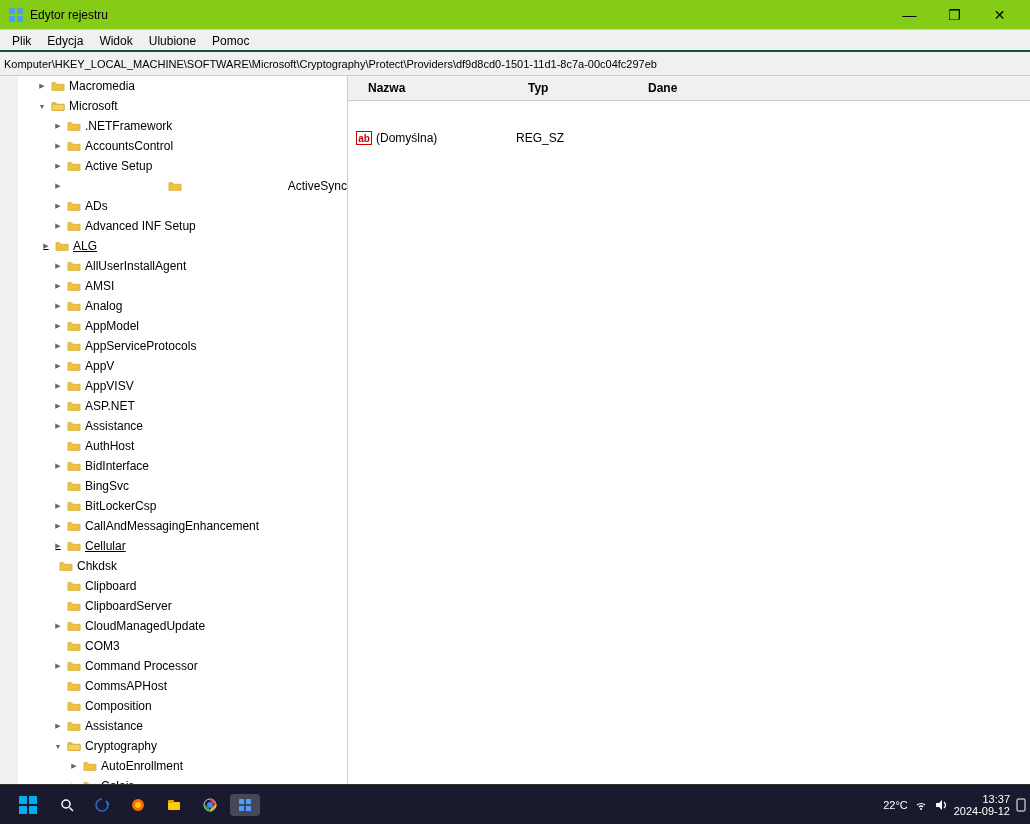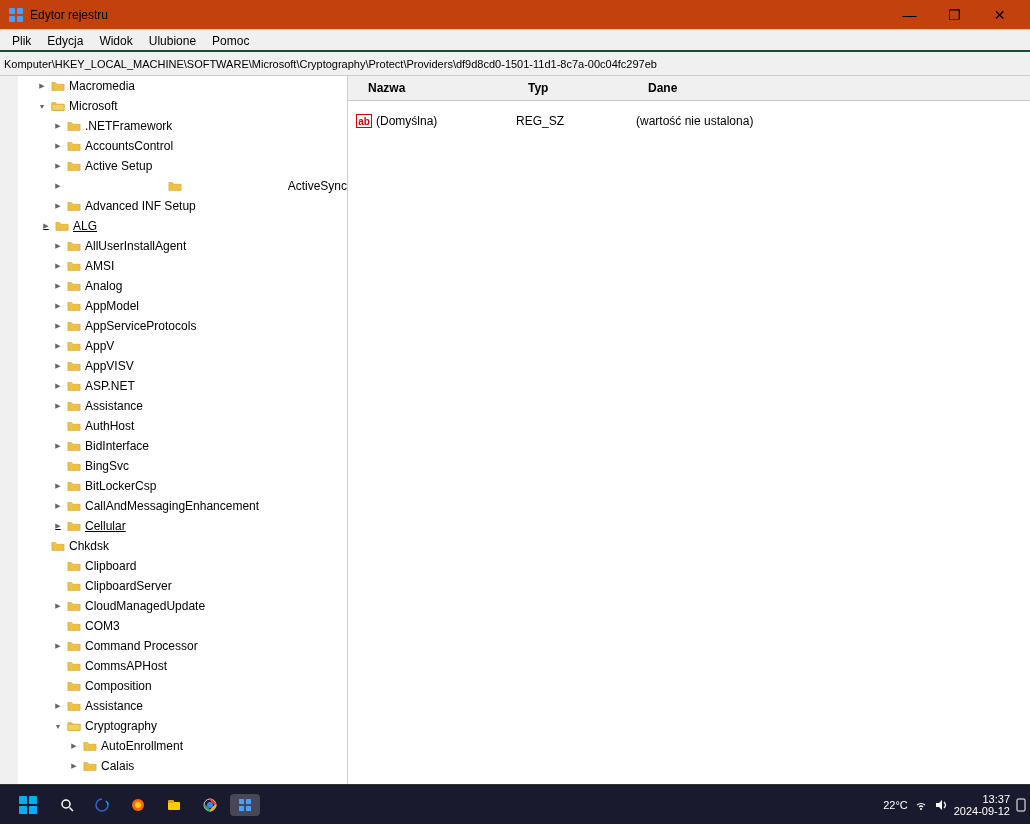--- a/index.html
+++ b/index.html
@@ -1,19 +1,19 @@
 <!DOCTYPE html>
 <html><head>
   <meta charset="utf-8">
   <style>
     * { margin: 0; padding: 0; box-sizing: border-box; }
     body { font-family: 'Segoe UI', sans-serif; font-size: 12px; background: #f0f0f0; width: 1030px; height: 824px; overflow: hidden; display: flex; flex-direction: column; }
 
     
-    .title-bar { background: #c2410c; height: 30px; display: flex; align-items: center; padding: 0 8px; border-bottom: 1px solid #ccc; user-select: none; }
+    .title-bar { background: #84cc16; height: 30px; display: flex; align-items: center; padding: 0 8px; border-bottom: 1px solid #ccc; user-select: none; }
     .title-bar-icon { width: 16px; height: 16px; margin-right: 6px; display: flex; align-items: center; justify-content: center; }
     .title-bar-title { flex: 1; font-size: 12px; color: #000; }
     .title-bar-controls { display: flex; gap: 0; }
     .title-bar-btn { width: 45px; height: 30px; border: none; background: transparent; cursor: pointer; font-size: 14px; display: flex; align-items: center; justify-content: center; color: #000; }
 
     
     .menu-bar { height: 22px; display: flex; align-items: flex-end; padding: 0 4px; background: #f0f0f0; border-bottom: 2px solid #14532d; }
     .menu-item { padding: 2px 8px; cursor: pointer; font-size: 12px; color: #000; }
 
     
@@ -25,21 +25,21 @@
     
     .tree-panel { width: 330px; min-width: 330px; background: #fff; border-right: 1px solid #ccc; overflow-y: auto; overflow-x: hidden; margin-left: 18px; }
     .tree-panel::-webkit-scrollbar { width: 12px; }
     .tree-panel::-webkit-scrollbar-track { background: #f0f0f0; }
     .tree-panel::-webkit-scrollbar-thumb { background: #c0c0c0; border: 2px solid #f0f0f0; }
 
     
     .detail-panel { flex: 1; background: #fff; overflow: auto; }
     .detail-header { display: flex; background: #f0f0f0; border-bottom: 1px solid #ccc; padding: 3px 12px; }
     .detail-col { padding: 2px 8px; font-size: 12px; font-weight: 600; color: #000; cursor: pointer; user-select: none; }
-    .detail-row { display: flex; align-items: center; padding: 12px 0; cursor: pointer; }
+    .detail-row { display: flex; align-items: center; padding: 2px 0; cursor: pointer; margin-top: 27px; }
     .detail-cell { padding: 1px 8px; font-size: 12px; color: #000; }
 
     
     .tree-item { display: flex; align-items: center; height: 20px; padding-left: 4px; cursor: pointer; white-space: nowrap; }
     .expand-btn { width: 16px; height: 16px; display: flex; align-items: center; justify-content: center; flex-shrink: 0; font-size: 9px; color: #666; cursor: pointer; }
     .expand-btn.expanded::before { content: '▼'; font-size: 7px; }
     .expand-btn.collapsed::before { content: '▶'; font-size: 7px; }
     .expand-btn.leaf { visibility: hidden; }
     .folder-icon { width: 16px; height: 16px; display: flex; align-items: center; justify-content: center; margin-right: 3px; flex-shrink: 0; }
     .folder-icon svg { width: 14px; height: 14px; }
@@ -152,20 +152,29 @@
         </div>
         <span class="tree-label">ActiveSync</span>
       </div>
       <div class="tree-item" style="padding-left: 32px;">
         <div class="expand-btn collapsed"></div>
         <div class="folder-icon">
           <svg width="14" height="14" viewBox="0 0 16 16">
             <path d="M1 4 L1 13 L15 13 L15 6 L7 6 L5 4 Z" fill="#f0c040" stroke="#c09010" stroke-width="0.5"></path>
           </svg>
         </div>
+        <span class="tree-label">ADs</span>
+      </div>
+      <div class="tree-item" style="padding-left: 32px;">
+        <div class="expand-btn collapsed"></div>
+        <div class="folder-icon">
+          <svg width="14" height="14" viewBox="0 0 16 16">
+            <path d="M1 4 L1 13 L15 13 L15 6 L7 6 L5 4 Z" fill="#f0c040" stroke="#c09010" stroke-width="0.5"></path>
+          </svg>
+        </div>
         <span class="tree-label">Advanced INF Setup</span>
       </div>
       <div class="tree-item" style="padding-left: 20px; text-decoration: underline;">
         <div class="expand-btn collapsed"></div>
         <div class="folder-icon">
           <svg width="14" height="14" viewBox="0 0 16 16">
             <path d="M1 4 L1 13 L15 13 L15 6 L7 6 L5 4 Z" fill="#f0c040" stroke="#c09010" stroke-width="0.5"></path>
           </svg>
         </div>
         <span class="tree-label">ALG</span>
@@ -298,21 +307,21 @@
       </div>
       <div class="tree-item" style="padding-left: 32px; text-decoration: underline;">
         <div class="expand-btn collapsed"></div>
         <div class="folder-icon">
           <svg width="14" height="14" viewBox="0 0 16 16">
             <path d="M1 4 L1 13 L15 13 L15 6 L7 6 L5 4 Z" fill="#f0c040" stroke="#c09010" stroke-width="0.5"></path>
           </svg>
         </div>
         <span class="tree-label">Cellular</span>
       </div>
-      <div class="tree-item" style="padding-left: 16px; align-items: center;">
+      <div class="tree-item" style="padding-left: 24px; align-items: center;">
         <div class="expand-btn leaf"></div>
         <div class="folder-icon">
           <svg width="14" height="14" viewBox="0 0 16 16">
             <path d="M1 4 L1 13 L15 13 L15 6 L7 6 L5 4 Z" fill="#f0c040" stroke="#c09010" stroke-width="0.5"></path>
           </svg>
         </div>
         <span class="tree-label">Chkdsk</span>
       </div>
       <div class="tree-item" style="padding-left: 32px;">
         <div class="expand-btn leaf"></div>
@@ -421,21 +430,20 @@
       <div class="detail-col col-name">Nazwa</div>
       <div class="detail-col col-type">Typ</div>
       <div class="detail-col col-data">Dane</div>
     </div>
     <div class="detail-row">
       <div class="detail-cell col-name" style="display:flex;align-items:center;">
         <span style="color:#c00;font-weight:bold;font-size:10px;margin-right:4px;display:inline-block;width:16px;height:14px;border:1px solid #c00;text-align:center;line-height:14px;">ab</span>
         <span>(Domyślna)</span>
       </div>
       <div class="detail-cell col-type">REG_SZ</div>
-      <div class="detail-cell col-data">(wartość nie ustalona)</div>
     </div>
   </div>
 
 </div>
 
 <div class="taskbar">
   <div class="taskbar-start">
     <svg width="20" height="20" viewBox="0 0 20 20">
       <rect x="1" y="1" width="8" height="8" fill="#00adef" rx="0.5"></rect>
       <rect x="11" y="1" width="8" height="8" fill="#00adef" rx="0.5"></rect>

